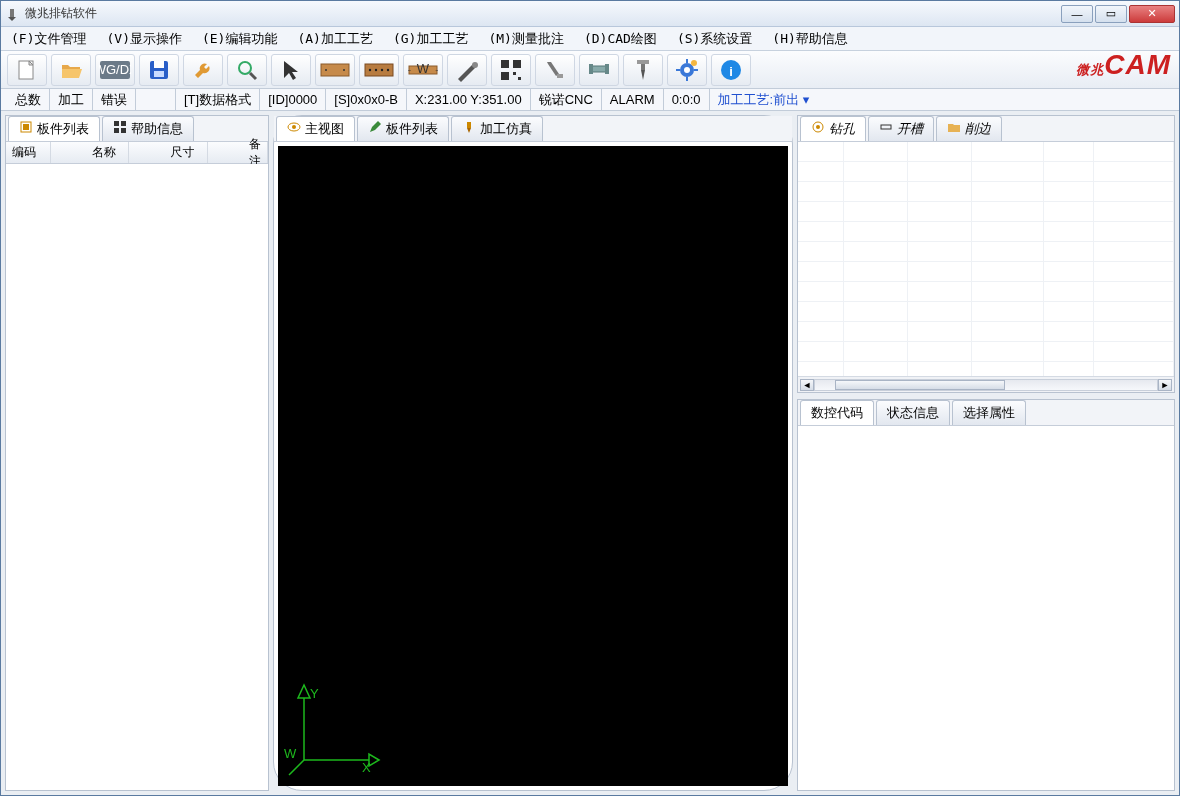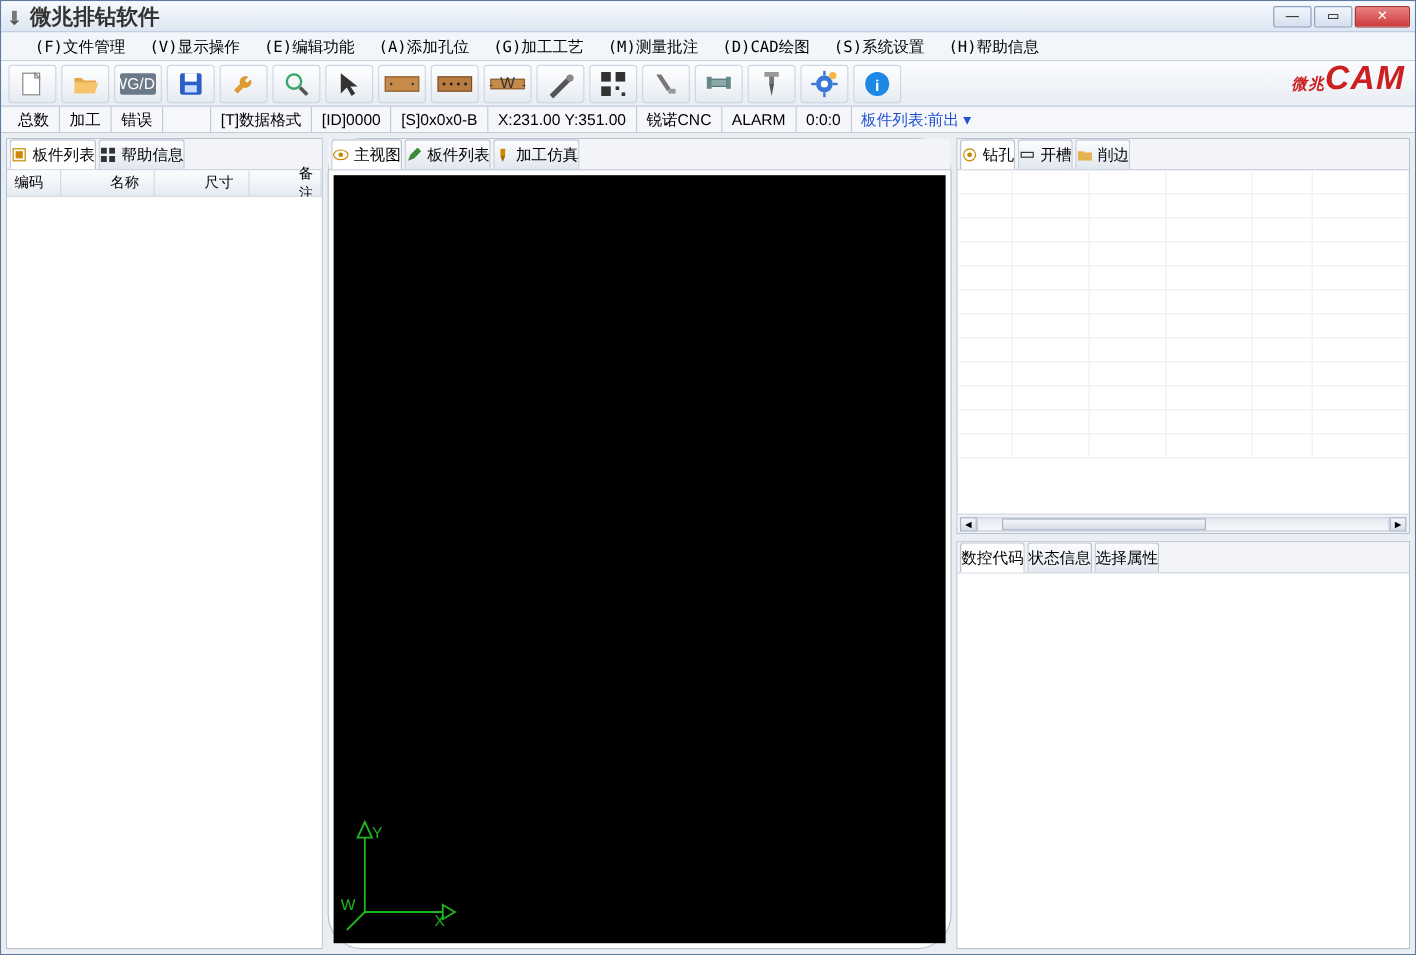--- a/index.html
+++ b/index.html
@@ -28,37 +28,37 @@
   display: flex;
   align-items: center;
   padding: 0 4px;
   border-bottom: 1px solid #b8c7db;
 }
 .titlebar .appicon {
   width: 14px; height: 14px;
   margin-right: 6px;
   display: inline-flex; align-items: center; justify-content: center;
 }
-.titlebar .title { flex: 1; color: #333; font-size: 18px; font-weight: bold;}
+.titlebar .title { flex: 1; color: #333; font-size: 12px;}
 .winbtns { display: flex; gap: 2px; }
 .winbtn {
   width: 32px; height: 18px;
   border: 1px solid #8aa0bd;
   border-radius: 2px;
   background: linear-gradient(#f2f6fb,#d5e0ee);
   display: flex; align-items: center; justify-content: center;
   font-size: 11px;
 }
 .winbtn.close { background: linear-gradient(#e98282,#cc3b3b); color:#fff; border-color:#a33; width:46px;}
 .menubar {
   height: 24px;
   background: #f2f5fa;
   display: flex;
   gap: 8px;
-  padding: 0 22px;
+  padding: 0 4px;
   align-items: center;
   border-bottom: 1px solid #c7d1de;
 }
 .menuitem {
   padding: 2px 6px;
   cursor: default;
   font-family: "SimSun", monospace;
   font-size: 13px;
 }
 .toolbar {
@@ -115,39 +115,39 @@
 }
 .panel {
   background: #fff;
   border: 1px solid #b8c2d0;
   display: flex;
   flex-direction: column;
   min-height: 0;
 }
 .panel.left { width: 264px; }
 .panel.center { flex: 1; border-radius: 29px; }
-.righttop { height: 330px; }
+.righttop { height: 278px; font-style: italic; }
 .rightbottom { flex:1; margin-top:6px;}
 .rightwrap { width:378px; display:flex; flex-direction:column; min-height:0;}
 .tabs {
   display: flex;
   height: 26px;
   align-items: flex-end;
   padding: 2px 2px 0 2px;
   gap: 2px;
   background: #f2f4f8;
   border-bottom: 1px solid #c5cdd9;
 }
 .tab {
-  padding: 3px 0;
+  padding: 3px 10px;
   background: linear-gradient(#fbfcfe,#e2e7ef);
   border: 1px solid #b8c2d0;
   border-bottom: none;
   border-radius: 3px 3px 0 0;
-  display:flex; align-items:center; gap:4px;
+  display:flex; gap:4px;
   font-size: 13px;
 }
 .tab.active {
   background: #fff;
   position: relative;
   z-index: 2;
 }
 .tab .ticon { width:14px; height:14px; display:inline-flex; align-items:center; justify-content:center;}
 .listhead {
   display: flex;
@@ -239,21 +239,21 @@
       <div class="winbtn">—</div>
       <div class="winbtn">▭</div>
       <div class="winbtn close">✕</div>
     </div>
   </div>
 
   <div class="menubar">
     <span class="menuitem">(F)文件管理</span>
     <span class="menuitem">(V)显示操作</span>
     <span class="menuitem">(E)编辑功能</span>
-    <span class="menuitem">(A)添加孔位</span>
+    <span class="menuitem">(A)加工工艺</span>
     <span class="menuitem">(G)加工工艺</span>
     <span class="menuitem">(M)测量批注</span>
     <span class="menuitem">(D)CAD绘图</span>
     <span class="menuitem">(S)系统设置</span>
     <span class="menuitem">(H)帮助信息</span>
   </div>
 
   <div class="toolbar">
     <div class="tbtn">
         <svg width="24" height="24">
@@ -380,21 +380,21 @@
     <div class="cell">加工</div>
     <div class="cell">错误</div>
     <div class="cell" style="width:40px"></div>
     <div class="cell">[T]数据格式</div>
     <div class="cell">[ID]0000</div>
     <div class="cell">[S]0x0x0-B</div>
     <div class="cell">X:231.00 Y:351.00</div>
     <div class="cell">锐诺CNC</div>
     <div class="cell">ALARM</div>
     <div class="cell">0:0:0</div>
-    <div class="cell nobr status-blue">板件列表:前出 ▾</div>
+    <div class="cell nobr status-blue">加工工艺:前出 ▾</div>
   </div>
 
   <div class="body">
 
     <div class="panel left">
       <div class="tabs">
         <div class="tab active">
           <span class="ticon">
               <svg width="12" height="12">
                 <rect x="1" y="1" width="10" height="10" fill="none" stroke="#c80"></rect>

